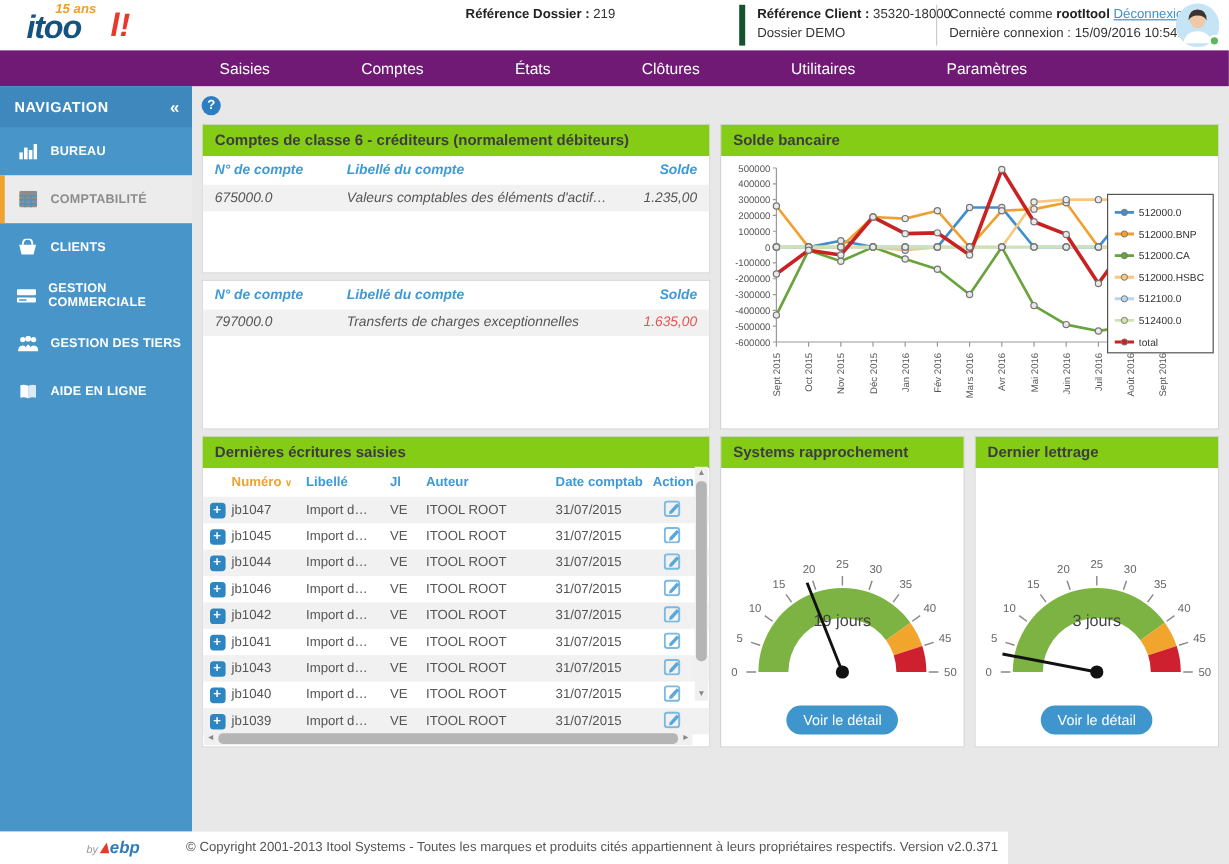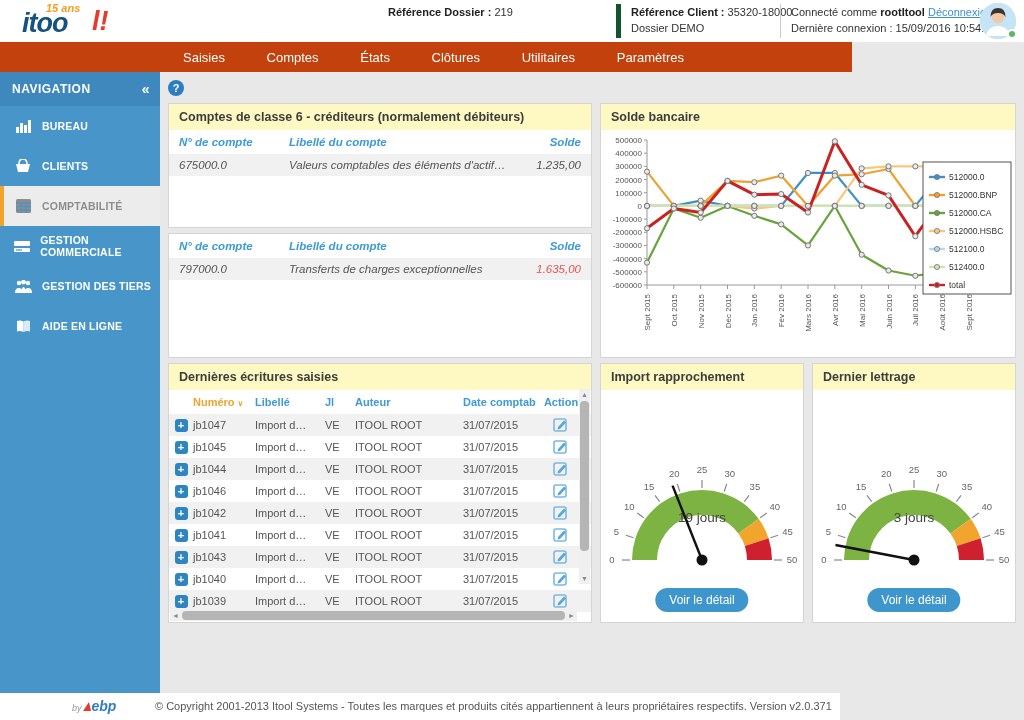--- a/index.html
+++ b/index.html
@@ -18,21 +18,21 @@
   .hg2 { left:616px; padding-left:10px; border-left:5px solid #14532d; height:34px; }
   .hg3 { left:780px; padding-left:10px; border-left:1px solid #ccc; height:34px; }
   .hgroup b { color:#222; }
   .hlink { color:#3f8fce; text-decoration:underline; cursor:pointer; }
   .avatar { position:absolute; left:980px; top:3px; width:36px; height:36px; border-radius:50%;
             background:#c5e4f5; cursor:pointer; }
   .avatar .dot { position:absolute; right:-1px; bottom:0; width:10px; height:10px; border-radius:50%;
                  background:#5cb85c; border:2px solid #fff; }
 
   
-  .mainnav { position:absolute; left:0; top:42px; width:852px; height:30px; background:#c2410c;
+  .mainnav { position:absolute; left:0; top:42px; width:1024px; height:30px; background:#701a75;
              display:flex; align-items:center; justify-content:space-between;
              padding:0 160px 0 175px; }
   .mainnav .nav-item { color:#fff; font-size:13px; cursor:pointer; padding:4px 8px; }
 
   
   .sidebar { position:absolute; left:0; top:72px; width:160px; height:621px; background:#4795c9; }
   .sidebar-head { height:34px; background:#3e88bd; color:#fff; font-size:12px; font-weight:bold;
                   letter-spacing:.5px; display:flex; align-items:center; padding:0 10px 0 12px; }
   .sidebar-head .collapse { margin-left:auto; font-size:14px; cursor:pointer; }
   .side-item { height:40px; display:flex; align-items:center; gap:10px; padding-left:14px;
@@ -41,21 +41,21 @@
   .side-item.active { background:#ececec; color:#8d8d8d; border-left:4px solid #f0a32f; padding-left:10px; }
   .side-item svg { display:block; }
 
   
   .content { position:absolute; left:160px; top:72px; width:864px; height:621px; background:#e8e8e8; }
   .help { position:absolute; left:8px; top:8px; width:16px; height:16px; border-radius:50%;
           background:#2d7dc1; color:#fff; font-size:11px; font-weight:bold; text-align:center;
           line-height:16px; cursor:pointer; }
 
   .panel { position:absolute; background:#fff; border:1px solid #d5d5d5; }
-  .panel-h { height:26px; background:#fef9c3; color:#3d3d3d; font-size:12.5px; font-weight:bold;
+  .panel-h { height:26px; background:#84cc16; color:#3d3d3d; font-size:12.5px; font-weight:bold;
              line-height:26px; padding:0 10px; white-space:nowrap; overflow:hidden; }
   .p-c6  { left:8px;   top:31px;  width:424px; height:125px; }
   .p-c7  { left:8px;   top:161px; width:424px; height:125px; }
   .p-ecr { left:8px;   top:291px; width:424px; height:260px; }
   .p-solde { left:440px; top:31px;  width:416px; height:255px; }
   .p-rap { left:440px; top:291px; width:204px; height:260px; }
   .p-let { left:652px; top:291px; width:204px; height:260px; }
 
   
   .acct-head, .acct-row { display:flex; font-size:11.5px; padding:0 10px; height:24px; align-items:center;font-style:italic; }
@@ -165,43 +165,43 @@
         <span class="sicon">
           <svg width="15" height="13" viewBox="0 0 15 13">
             <rect x="0" y="7" width="3" height="6" fill="currentColor"></rect>
             <rect x="4" y="3" width="3" height="10" fill="currentColor"></rect>
             <rect x="8" y="5" width="3" height="8" fill="currentColor"></rect>
             <rect x="12" y="0" width="3" height="13" fill="currentColor"></rect>
           </svg>
         </span>
         <span>BUREAU</span>
       </div>
-      <div class="side-item">
-        <span class="sicon">
-          <svg width="16" height="14" viewBox="0 0 16 14">
-            <path d="M1 5 L15 5 L13 13 L3 13 Z" fill="currentColor"></path>
-            <path d="M4 5 Q4 0 8 0 Q12 0 12 5" fill="none" stroke="currentColor" stroke-width="1.6"></path>
-          </svg>
-        </span>
-        <span>CLIENTS</span>
-      </div>
       <div class="side-item active">
         <span class="sicon">
           <svg width="15" height="14" viewBox="0 0 15 14">
             <rect x="0" y="0" width="15" height="14" rx="1.5" fill="currentColor"></rect>
             <g stroke="#4795c9" stroke-width="1.2">
               <line x1="0" y1="4" x2="15" y2="4"></line>
               <line x1="5" y1="4" x2="5" y2="14"></line>
               <line x1="10" y1="4" x2="10" y2="14"></line>
               <line x1="0" y1="7.5" x2="15" y2="7.5"></line>
               <line x1="0" y1="11" x2="15" y2="11"></line>
             </g>
           </svg>
         </span>
         <span>COMPTABILITÉ</span>
+      </div>
+      <div class="side-item">
+        <span class="sicon">
+          <svg width="16" height="14" viewBox="0 0 16 14">
+            <path d="M1 5 L15 5 L13 13 L3 13 Z" fill="currentColor"></path>
+            <path d="M4 5 Q4 0 8 0 Q12 0 12 5" fill="none" stroke="currentColor" stroke-width="1.6"></path>
+          </svg>
+        </span>
+        <span>CLIENTS</span>
       </div>
       <div class="side-item">
         <span class="sicon">
           <svg width="16" height="13" viewBox="0 0 16 13">
             <rect x="0" y="1" width="16" height="5" rx="1" fill="currentColor"></rect>
             <rect x="0" y="8" width="16" height="4" rx="1" fill="currentColor"></rect>
             <line x1="2" y1="10" x2="8" y2="10" stroke="#4795c9" stroke-width="1.2"></line>
           </svg>
         </span>
         <span>GESTION COMMERCIALE</span>
@@ -570,21 +570,21 @@
             <circle cx="336" cy="137" r="2.6" fill="#cfe3ae" stroke="#777" stroke-width="0.8"></circle>
             <text x="348" y="140" font-size="8.5" fill="#333">512400.0</text>
             <line x1="328" y1="155" x2="344" y2="155" stroke="#c92222" stroke-width="2.4"></line>
             <circle cx="336" cy="155" r="2.6" fill="#c92222" stroke="#777" stroke-width="0.8"></circle>
             <text x="348" y="158" font-size="8.5" fill="#333">total</text>
           </g>
         </svg></div>
   </section>
 
   <section class="panel p-rap">
-    <div class="panel-h">Import rapprochement</div>
+    <div class="panel-h">Systems rapprochement</div>
     <div class="gauge-box" id="gauge-rap"><svg width="200" height="148" viewBox="0 0 200 148">
           <path d="M30 115.99999999999999 A70 70 0 0 1 156.63118960624632 74.85503233952687 L136.40576474687265 89.54966364683871 A45 45 0 0 0 55 116 Z" fill="#7cb342"></path>
           <path d="M156.63118960624632 74.85503233952687 A70 70 0 0 1 166.57395614066075 94.36881039375368 L142.7975432332819 102.09423525312737 A45 45 0 0 0 136.40576474687265 89.54966364683871 Z" fill="#f2a52d"></path>
           <path d="M166.57395614066075 94.36881039375368 A70 70 0 0 1 170 116 L145 116 A45 45 0 0 0 142.7975432332819 102.09423525312737 Z" fill="#cf2030"></path>
           <line x1="28" y1="115.99999999999999" x2="20" y2="115.99999999999999" stroke="#888" stroke-width="1.2"></line>
           <text x="10" y="118.99999999999999" text-anchor="middle" font-size="9.5" fill="#666">0</text>
           <line x1="31.523930826748952" y1="93.75077640500378" x2="23.915478696387723" y2="91.2786404500042" stroke="#888" stroke-width="1.2"></line>
           <text x="14.404913533436186" y="91.18847050625473" text-anchor="middle" font-size="9.5" fill="#666">5</text>
           <line x1="41.75077640500379" y1="73.67946183494192" x2="35.27864045000422" y2="68.97717981660213" stroke="#888" stroke-width="1.2"></line>
           <text x="27.188470506254745" y="66.0993272936774" text-anchor="middle" font-size="9.5" fill="#666">10</text>

